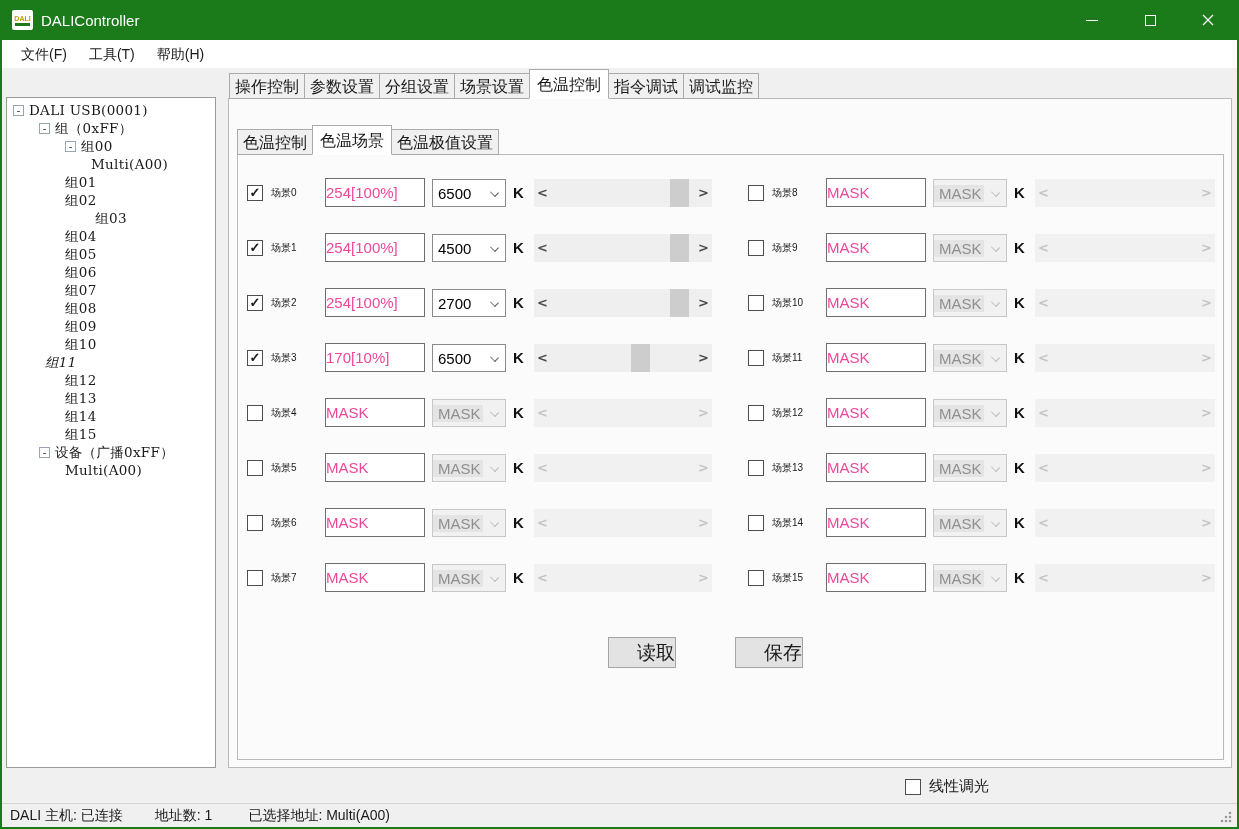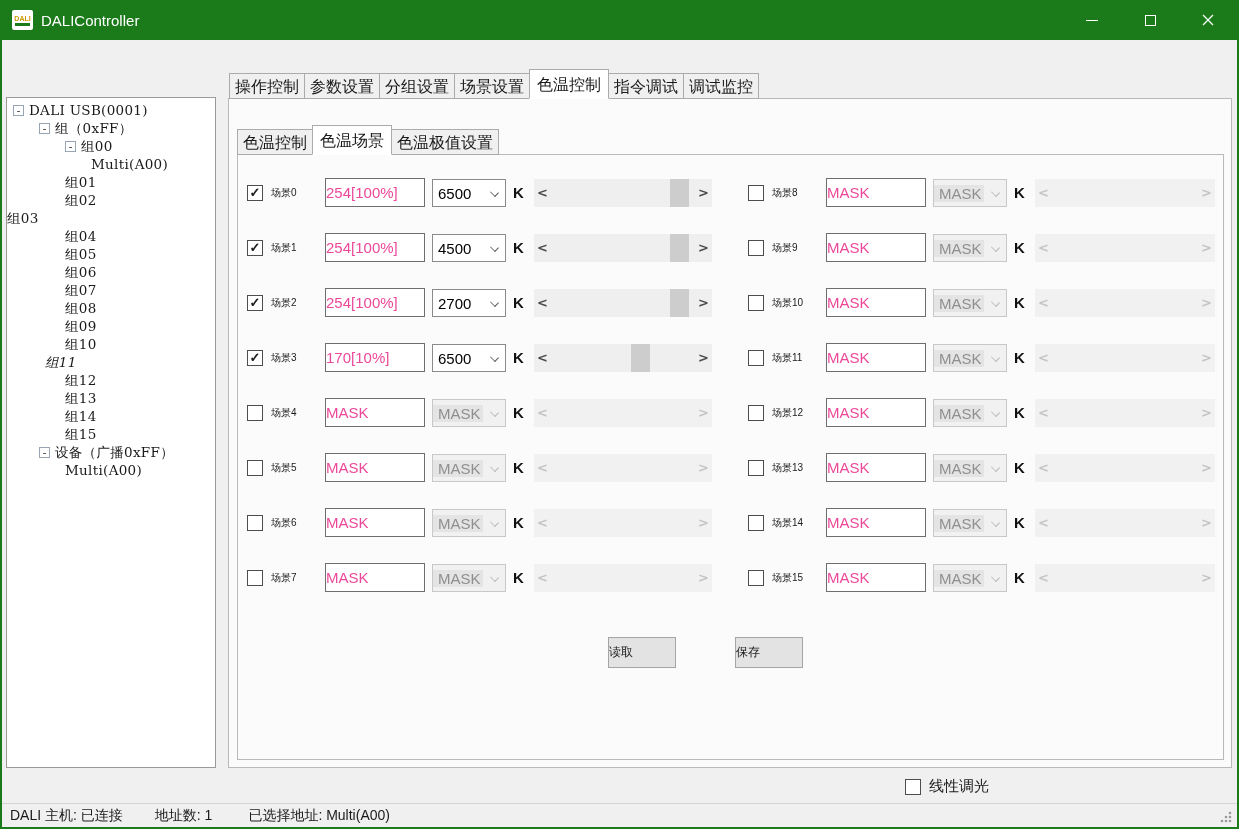--- a/index.html
+++ b/index.html
@@ -67,21 +67,21 @@
   .kelvin{ width:15px; font-size:15px; font-weight:bold; color:#111; margin-right:6px; flex:0 0 auto; }
   .hscroll{ flex:1 1 auto; height:28px; background:#efefef; display:flex; align-items:stretch; }
   .hscroll .arr{ width:17px; display:flex; align-items:center; justify-content:center;
     font-size:13px; font-weight:bold; color:#4a4a4a; font-family:"DejaVu Sans",sans-serif; }
   .hscroll .track{ flex:1 1 auto; position:relative; }
   .hscroll .thumb{ position:absolute; top:0; width:19px; height:28px; background:#cdcdcd; }
   .hscroll.disabled{ background:#f1f1f1; }
   .hscroll.disabled .arr{ color:#c4c4c4; }
   
   .btn{ position:absolute; width:68px; height:31px; background:#e3e3e3; border:1px solid #a5a5a5;
-    font-size:12px; text-align:left; line-height:29px; z-index:6; }
+    font-size:19px; text-align:right; line-height:29px; z-index:6; }
   #btn-read{ left:608px; top:637px; }
   #btn-save{ left:735px; top:637px; }
   
   .lineardim{ position:absolute; left:905px; top:777px; display:flex; align-items:center; z-index:6; }
   .lineardim .lbl{ font-size:15px; padding-left:8px; }
   .statusbar{ position:absolute; left:2px; top:803px; width:1235px; height:24px; background:#f0f0f0;
     border-top:1px solid #d4d4d4; display:flex; align-items:center; padding-left:8px; font-size:14px; z-index:5; }
   #st-addr{ margin-left:32px; }
   #st-sel{ margin-left:36px; }
   .grip{ position:absolute; right:4px; bottom:3px; }
@@ -106,20 +106,25 @@
         </div>
       <div class="winbtn">
         <svg width="12" height="12" viewBox="0 0 12 12">
           <line x1="1" y1="1" x2="11" y2="11" stroke="#fff" stroke-width="1.3"></line>
           <line x1="11" y1="1" x2="1" y2="11" stroke="#fff" stroke-width="1.3"></line>
         </svg>
       </div>
     </div>
   </div>
 
+  <div class="menubar">
+      <div class="menu-item">文件(F)</div>
+      <div class="menu-item">工具(T)</div>
+      <div class="menu-item">帮助(H)</div>
+    </div>
 
   <div class="tree">
       <div class="tree-node" style="padding-left: 6px;">
         <span class="expander">-</span>
         <span class="tlabel">DALI USB(0001)</span>
       </div>
       <div class="tree-node" style="padding-left: 32px;">
         <span class="expander">-</span>
         <span class="tlabel">组（0xFF）</span>
       </div>
@@ -129,21 +134,21 @@
       </div>
       <div class="tree-node" style="padding-left: 84px;">
         <span class="tlabel">Multi(A00)</span>
       </div>
       <div class="tree-node" style="padding-left: 58px;">
         <span class="tlabel">组01</span>
       </div>
       <div class="tree-node" style="padding-left: 58px;">
         <span class="tlabel">组02</span>
       </div>
-      <div class="tree-node" style="">
+      <div class="tree-node" style=" justify-content: center;">
         <span class="tlabel">组03</span>
       </div>
       <div class="tree-node" style="padding-left: 58px;">
         <span class="tlabel">组04</span>
       </div>
       <div class="tree-node" style="padding-left: 58px;">
         <span class="tlabel">组05</span>
       </div>
       <div class="tree-node" style="padding-left: 58px;">
         <span class="tlabel">组06</span>

